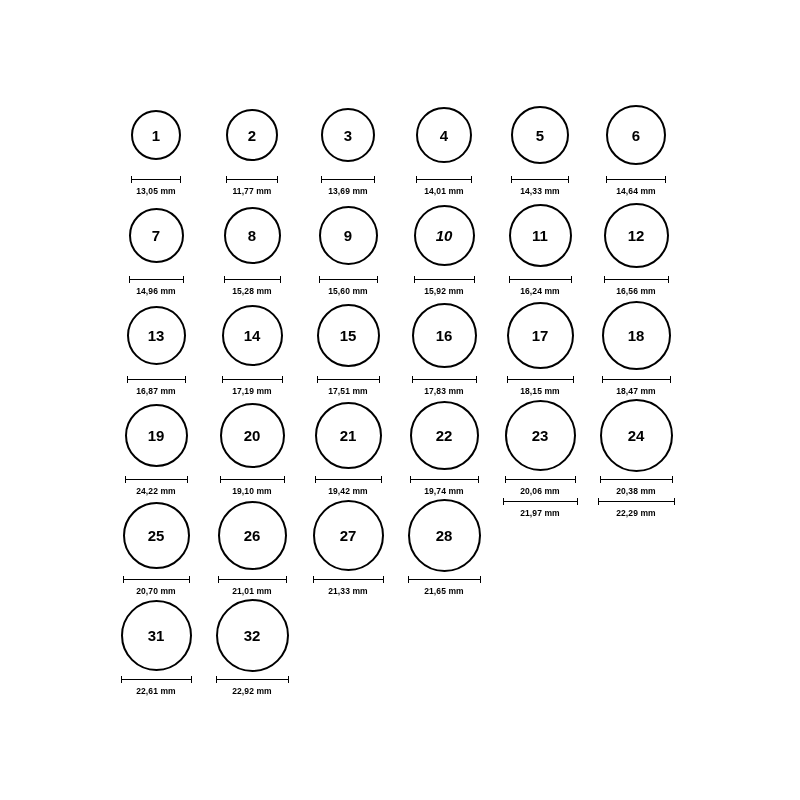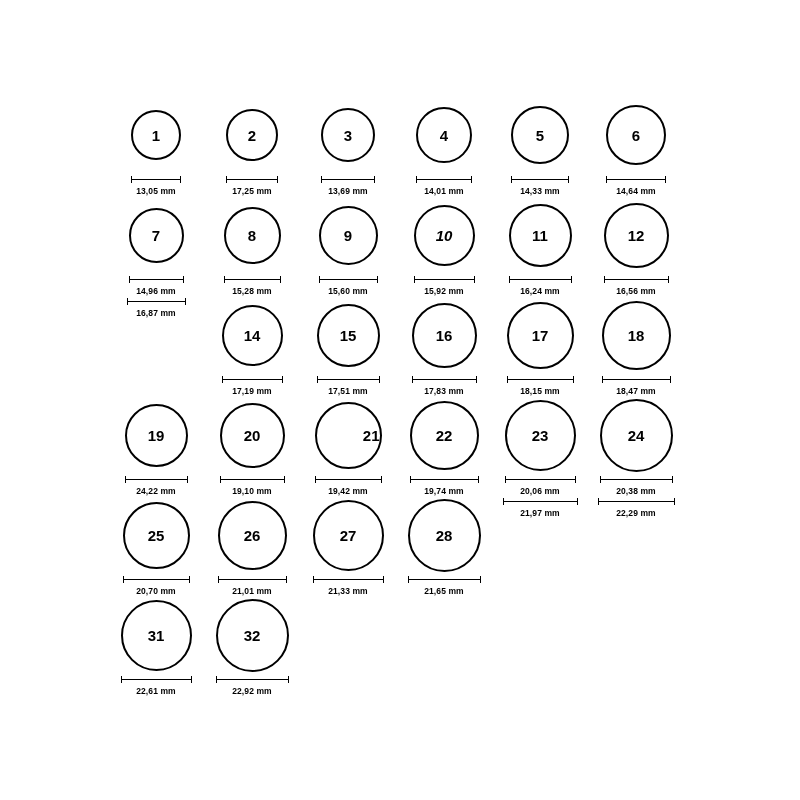--- a/index.html
+++ b/index.html
@@ -113,21 +113,21 @@
         </div>
         <div class="size-cell">
           <div class="ring-wrap">
             <div class="ring" style="width: 52px; height: 52px;">
               <span class="ring-label">2</span>
             </div>
           </div>
           <div class="measure">
             <div class="measure-line" style="width: 52px;"></div>
           </div>
-          <div class="mm-label">17,25 mm</div>
+          <div class="mm-label">11,77 mm</div>
         </div>
         <div class="size-cell">
           <div class="ring-wrap">
             <div class="ring" style="width: 54px; height: 54px;">
               <span class="ring-label">3</span>
             </div>
           </div>
           <div class="measure">
             <div class="measure-line" style="width: 54px;"></div>
           </div>
@@ -230,20 +230,25 @@
             </div>
           </div>
           <div class="measure">
             <div class="measure-line" style="width: 65px;"></div>
           </div>
           <div class="mm-label">16,56 mm</div>
         </div>
       </div>
       <div class="size-row">
         <div class="size-cell">
+          <div class="ring-wrap">
+            <div class="ring" style="width: 59px; height: 59px;">
+              <span class="ring-label">13</span>
+            </div>
+          </div>
           <div class="measure">
             <div class="measure-line" style="width: 59px;"></div>
           </div>
           <div class="mm-label">16,87 mm</div>
         </div>
         <div class="size-cell">
           <div class="ring-wrap">
             <div class="ring" style="width: 61px; height: 61px;">
               <span class="ring-label">14</span>
             </div>
@@ -316,21 +321,21 @@
               <span class="ring-label">20</span>
             </div>
           </div>
           <div class="measure">
             <div class="measure-line" style="width: 65px;"></div>
           </div>
           <div class="mm-label">19,10 mm</div>
         </div>
         <div class="size-cell">
           <div class="ring-wrap">
-            <div class="ring" style="width: 67px; height: 67px; justify-content: flex-end;">
+            <div class="ring" style="width: 67px; height: 67px;">
               <span class="ring-label">21</span>
             </div>
           </div>
           <div class="measure">
             <div class="measure-line" style="width: 67px;"></div>
           </div>
           <div class="mm-label">19,42 mm</div>
         </div>
         <div class="size-cell">
           <div class="ring-wrap">

